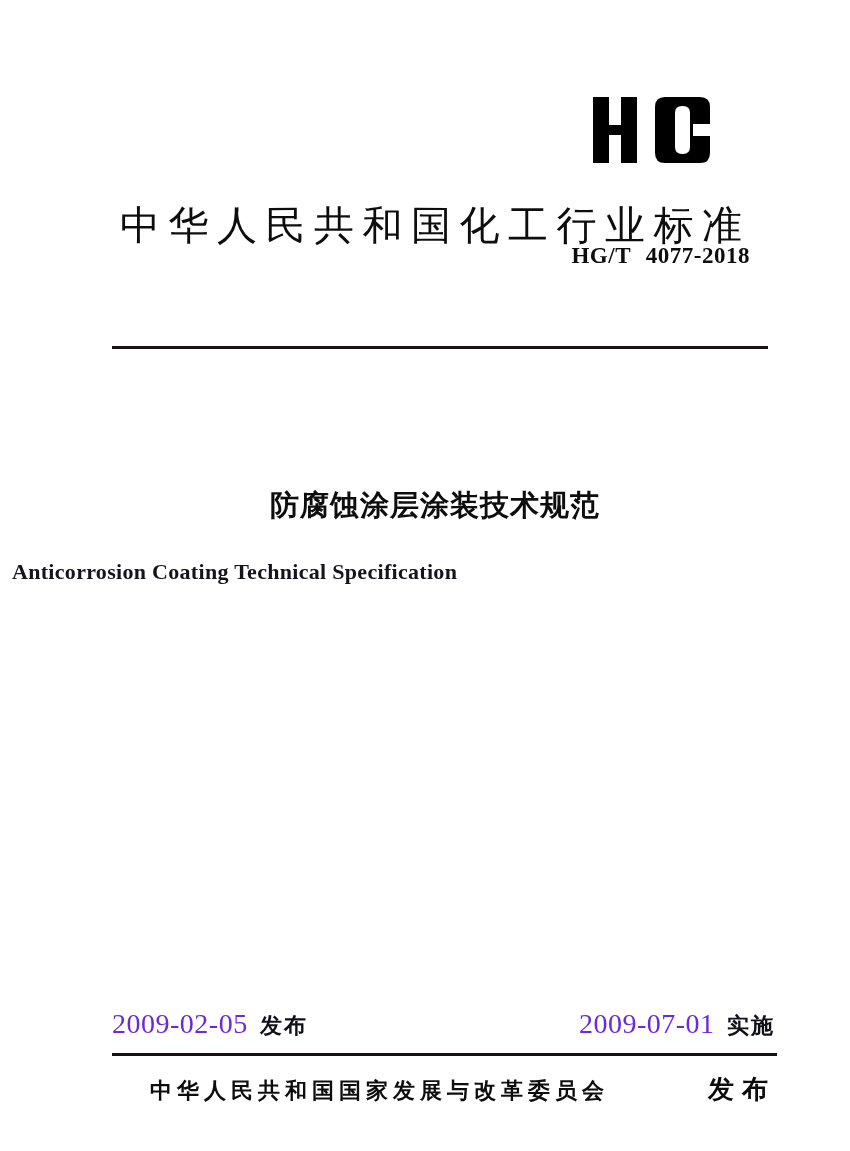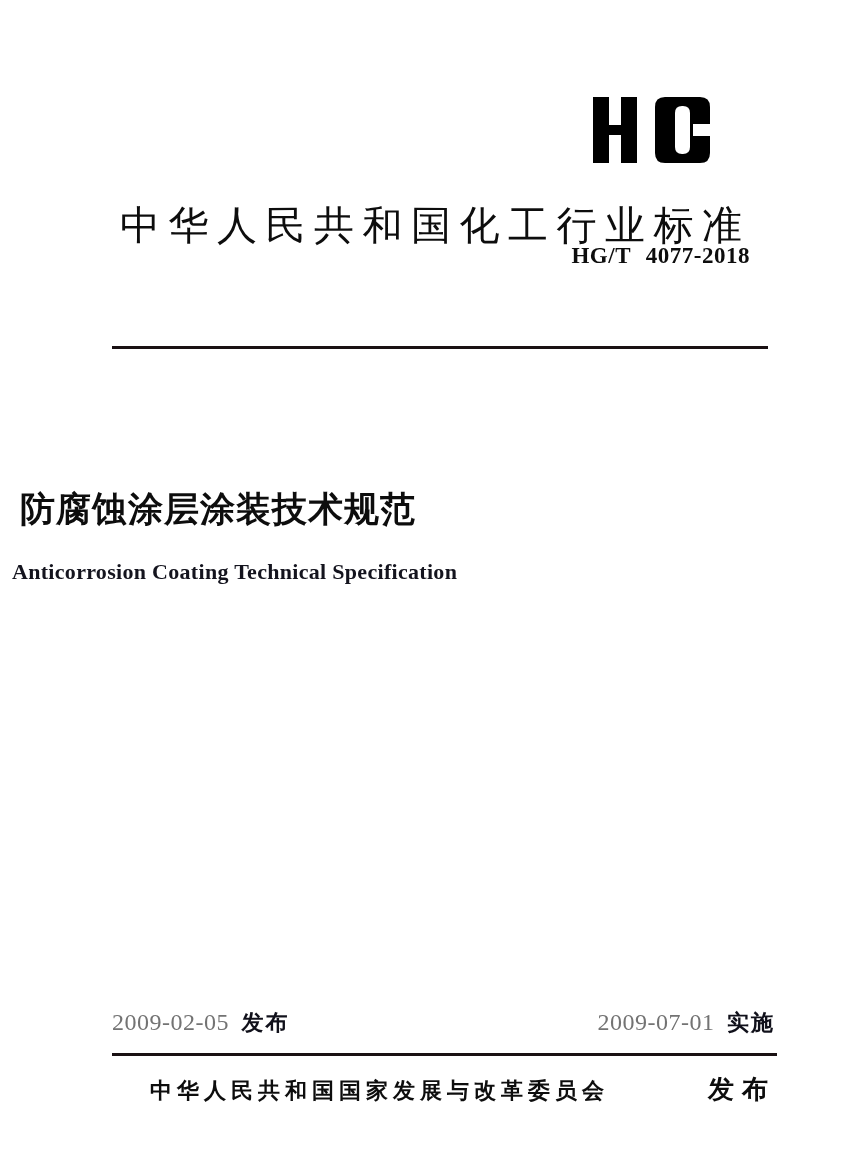--- a/index.html
+++ b/index.html
@@ -68,21 +68,22 @@
     top: 1053px;
     width: 665px;
   }
   .doc-title-zh {
     position: absolute;
     left: 0;
     top: 486px;
     width: 100%;
     padding-left: 20px;
     box-sizing: border-box;
-    font-size: 35px;
+    text-align: center;
+    font-size: 29px;
     font-weight: 600;
     letter-spacing: 1px;
     color: #0d0d0d;
   }
   .doc-title-en {
     position: absolute;
     left: 0;
     top: 559px;
     width: 100%;
     padding-left: 12px;
@@ -101,24 +102,24 @@
     width: 663px;
     display: flex;
     justify-content: space-between;
     align-items: baseline;
   }
   .date-group {
     white-space: nowrap;
   }
   .date-value {
     font-family: "Liberation Serif", "DejaVu Serif", serif;
-    font-size: 24px;
+    font-size: 28px;
     font-weight: 500;
     letter-spacing: 0.5px;
-    color: #737373;
+    color: #6d28d9;
   }
   .date-label {
     font-size: 22px;
     font-weight: 600;
     letter-spacing: 2px;
     margin-left: 8px;
     color: #10101a;
   }
   .footer-line {
     position: absolute;

